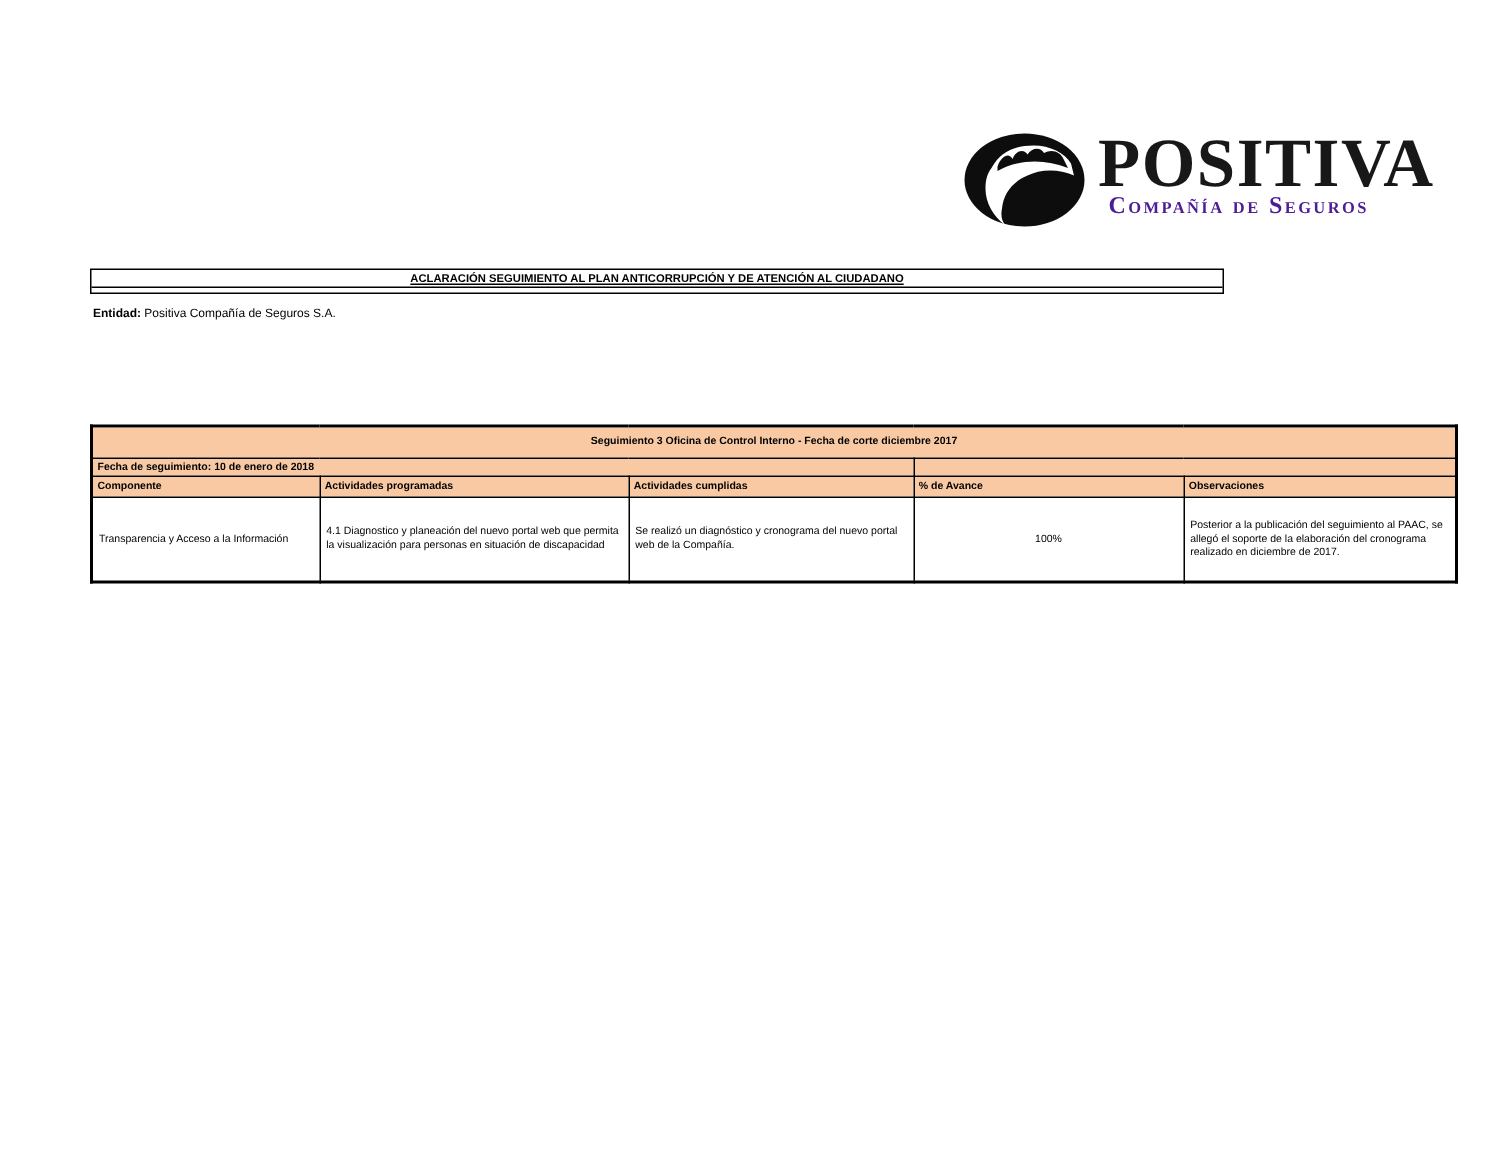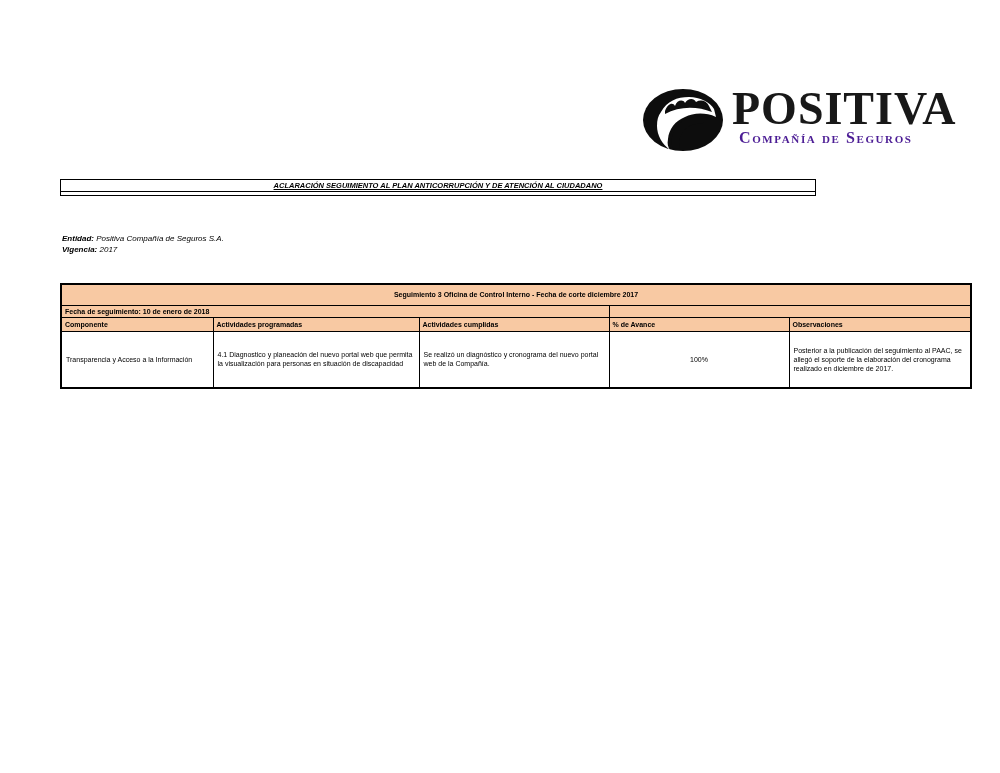--- a/index.html
+++ b/index.html
@@ -45,43 +45,41 @@
     white-space:nowrap;
   }
 
   
   .title-box {
     position:absolute;
     left:60px;
     top:179px;
     width:756px;
     border:1.5px solid #000;
-    font-style:italic;
   }
   .title-row {
     border-bottom:1.5px solid #000;
     text-align:center;
     font-weight:bold;
     font-size:7.5px;
     line-height:9px;
     padding:1px 0;
     text-decoration:underline;
   }
   .title-spacer { height:3px; }
 
   
   .meta {
     position:absolute;
     left:62px;
-    top:233px;
+    top:203px;
     width:906px;
     font-size:8px;
     line-height:11.2px;
     white-space:nowrap;
-    font-style:italic;
   }
   .meta b { font-weight:bold; }
 
   
   .seg-table-wrap {
     position:absolute;
     left:60px;
     top:283px;
     width:910px;
   }
@@ -143,21 +141,20 @@
     </div>
   </div>
 
   <div class="title-box">
     <div class="title-row">ACLARACIÓN SEGUIMIENTO AL PLAN ANTICORRUPCIÓN Y DE ATENCIÓN AL CIUDADANO</div>
     <div class="title-spacer"></div>
   </div>
 
   <div class="meta">
     <div><b>Entidad:</b><span> Positiva Compañía de Seguros S.A.</span></div>
-    <div><b>Vigencia:</b><span> 2017</span></div>
   </div>
 
   <div class="seg-table-wrap">
     <table class="seg">
       <colgroup>
         <col style="width:152px">
         <col style="width:206px">
         <col style="width:190px">
         <col style="width:180px">
         <col style="width:182px">

